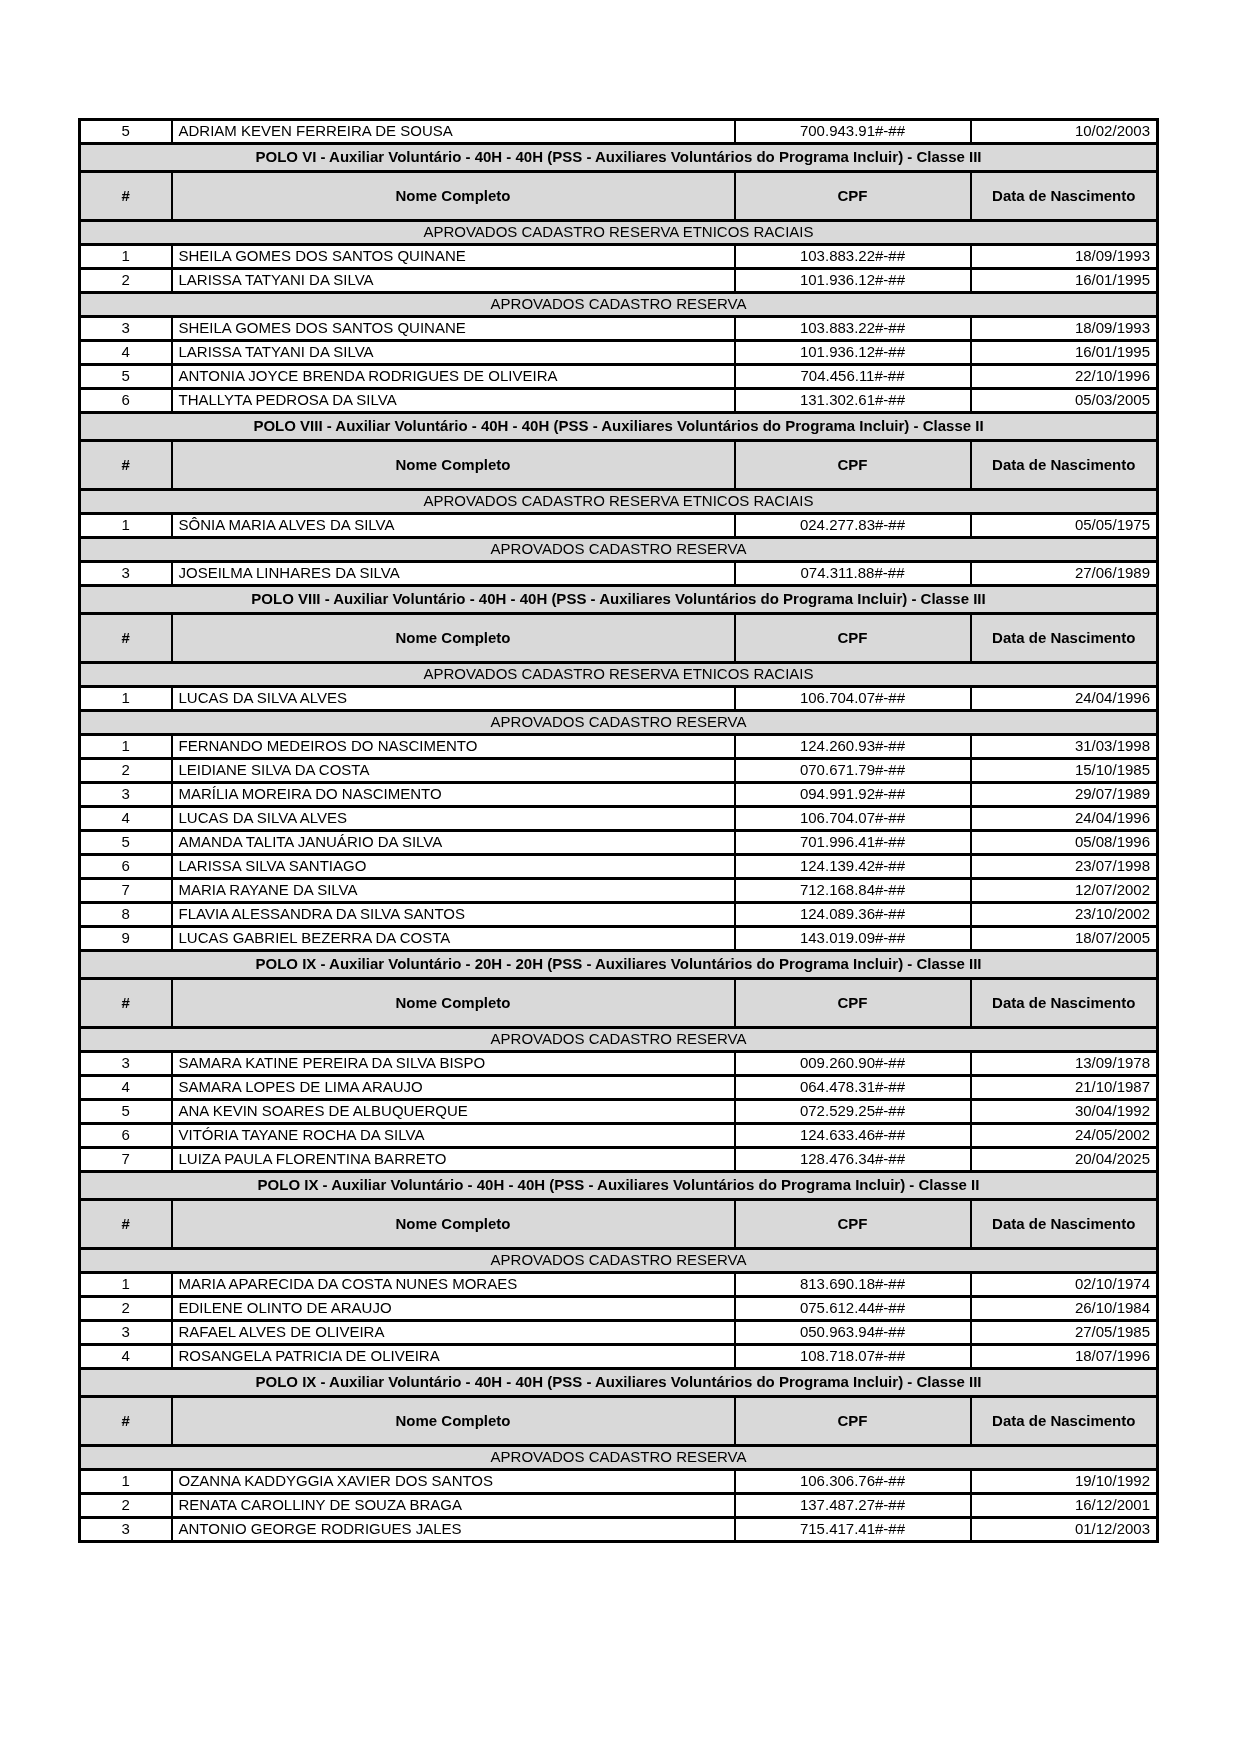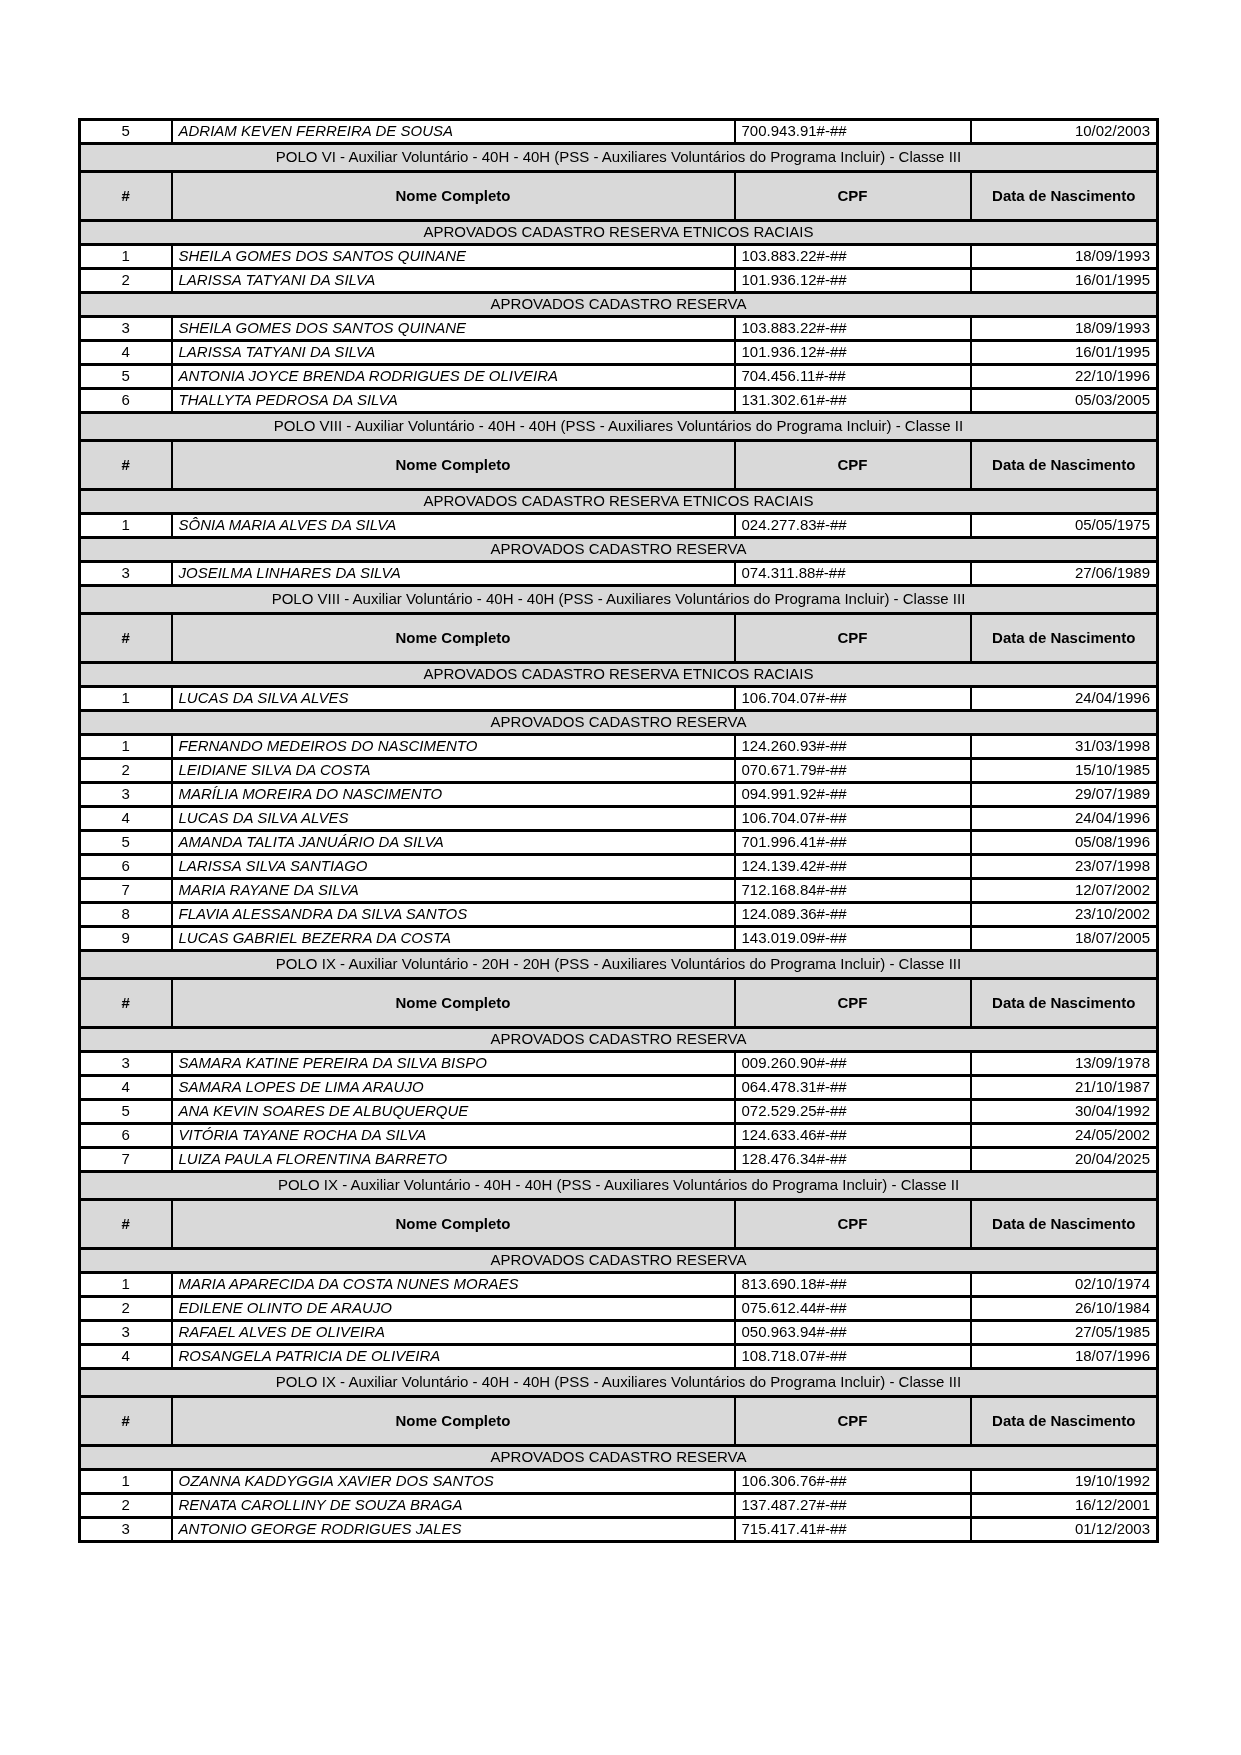--- a/index.html
+++ b/index.html
@@ -33,27 +33,27 @@
     line-height: 1.1;
     color: #000000;
     padding: 0 6px;
     overflow: hidden;
     white-space: nowrap;
     vertical-align: middle;
     background: #ffffff;
   }
   tr.data-row td { height: 24px; }
   td.cell-rank { text-align: center; }
-  td.cell-name { text-align: left; font-style: italic; }
-  td.cell-cpf  { text-align: left; }
+  td.cell-name { text-align: left; }
+  td.cell-cpf  { text-align: center; }
   td.cell-dob  { text-align: right; }
   tr.section-row td {
     height: 28px;
     background: #d9d9d9;
-    font-weight: normal;
+    font-weight: bold;
     text-align: center;
   }
   tr.subsection-row td {
     height: 24px;
     background: #d9d9d9;
     font-weight: normal;
     text-align: center;
   }
   tr.colheader-row td {
     height: 49px;

